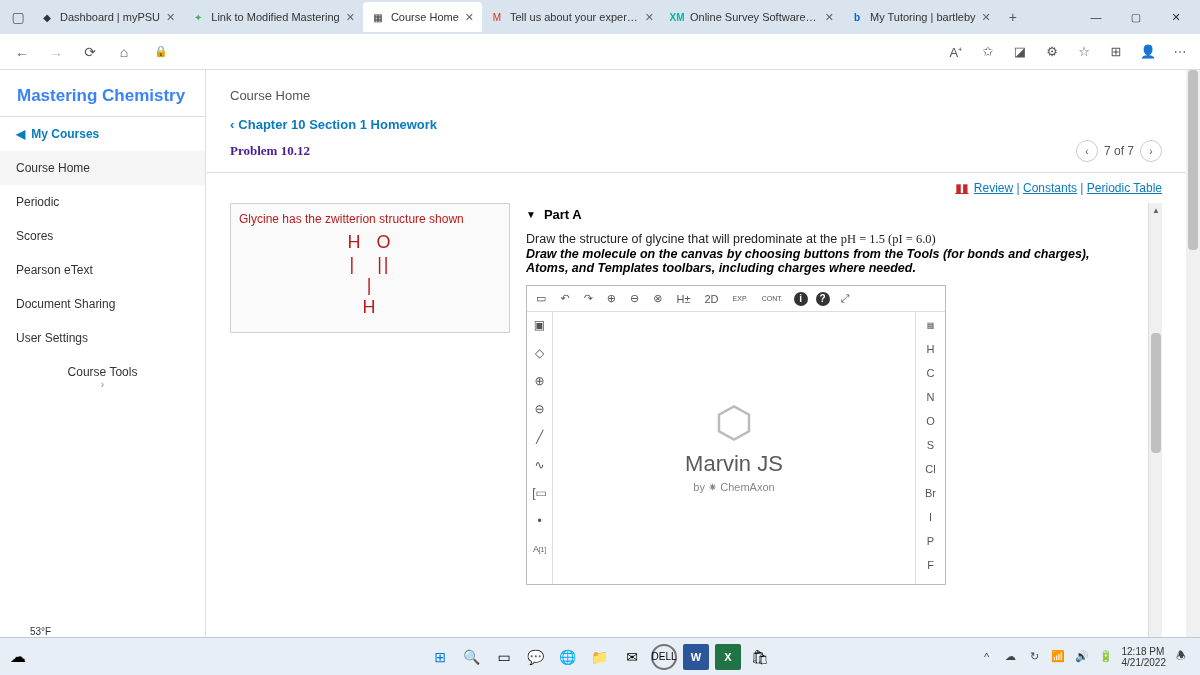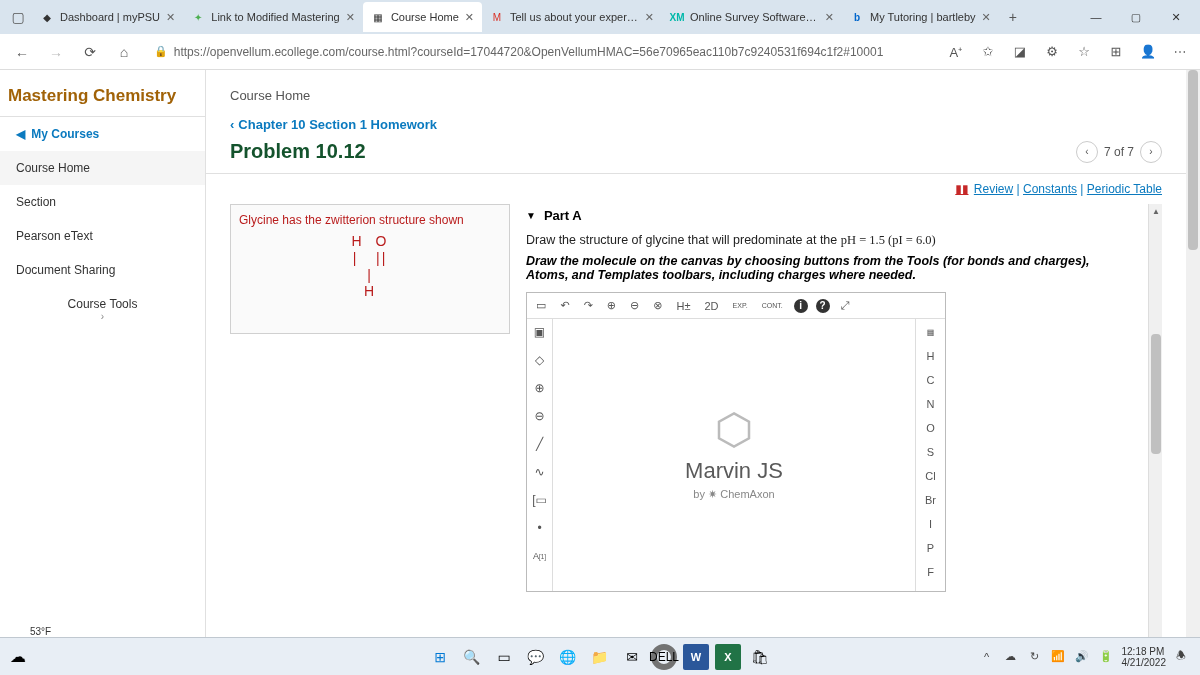--- a/index.html
+++ b/index.html
@@ -20,49 +20,49 @@
 .nav-btn { width: 28px; height: 28px; display: flex; align-items: center; justify-content: center; color: #555; cursor: pointer; font-size: 14px; }
 .nav-btn.disabled { color: #bbb; }
 .url-box { flex: 1; display: flex; align-items: center; height: 28px; padding: 0 10px; font-size: 12px; color: #666; }
 .url-box .lock { margin-right: 6px; font-size: 11px; }
 .addr-right { display: flex; gap: 8px; align-items: center; }
 .addr-icon { width: 24px; height: 24px; display: flex; align-items: center; justify-content: center; color: #555; cursor: pointer; font-size: 13px; }
 
 
 .page { flex: 1; display: flex; overflow: hidden; }
 .sidebar { width: 206px; border-right: 1px solid #e0e0e0; background: #fff; display: flex; flex-direction: column; }
-.brand { padding: 16px 8px 10px; font-size: 17px; font-weight: 600; color: #a16207; border-bottom: 1px solid #e0e0e0; }
+.brand { padding: 16px 17px 10px; font-size: 17px; font-weight: 600; color: #3b82f6; border-bottom: 1px solid #e0e0e0; }
 .side-item { padding: 10px 16px; font-size: 12px; color: #333; cursor: pointer; display: flex; align-items: center; }
 .side-item.back { color: #0b7abf; font-weight: 600; }
 .side-item.active { background: #f5f5f5; }
 .side-item.last { justify-content: space-between; flex-direction: column; }
 .chev { color: #888; font-size: 10px; }
 
 .main { flex: 1; display: flex; flex-direction: column; overflow: hidden; }
 .top-crumb { padding: 18px 24px 6px; font-size: 13px; color: #555; }
 .breadcrumb-row { display: flex; align-items: center; gap: 4px; color: #0b7abf; font-weight: 700; font-size: 13px; padding: 8px 24px 0; }
 .problem-row { display: flex; align-items: center; justify-content: space-between; padding: 8px 24px 10px; border-bottom: 1px solid #e0e0e0; }
-.problem-title { font-size: 20px; font-weight: 700; color: #14532d; }
+.problem-title { font-size: 13px; font-weight: 700; color: #4c1d95; font-family: Liberation Serif, serif; }
 .pager { display: flex; align-items: center; gap: 6px; font-size: 12px; color: #555; }
 .pager-btn { width: 22px; height: 22px; border: 1px solid #ccc; border-radius: 50%; display: flex; align-items: center; justify-content: center; cursor: pointer; font-size: 10px; }
 
 .links-row { text-align: right; padding: 8px 24px 0; font-size: 12px; color: #0b7abf; }
 .links-row span { text-decoration: underline; cursor: pointer; }
 .pause-icon { color: #c62828; margin-right: 2px; text-decoration: none; }
 
 .content-row { display: flex; padding: 8px 24px 0; gap: 16px; flex: 1; overflow: hidden; }
 .glycine-panel { width: 280px; border: 1px solid #d0d0d0; background: #fafafa; padding: 8px; font-size: 12px; color: #b91c1c; height: 130px; }
-.glycine-panel .formula { text-align: center; margin-top: 6px; font-family: 'Times New Roman', serif; font-size: 14px; line-height: 1.2; }
+.glycine-panel .formula { text-align: center; margin-top: 6px; font-family: 'Times New Roman', serif; font-size: 18px; line-height: 1.2; }
 .glycine-panel .formula .row1 { letter-spacing: 2px; }
 .glycine-panel .label { text-align: center; margin-top: 8px; font-size: 13px; }
 
 .part-col { flex: 1; display: flex; flex-direction: column; }
 .part-header { display: flex; align-items: center; gap: 8px; font-weight: 700; font-size: 13px; padding: 4px 0 10px; }
 .part-header .tri { font-size: 10px; }
-.instr { font-size: 12.5px; color: #222; margin-bottom: 6px; }
+.instr { font-size: 12.5px; color: #222; }
 .instr .ph { font-family: 'Times New Roman', serif; }
 .instr-bold { font-weight: 700; font-size: 12.5px; margin-bottom: 10px; font-style: italic; }
 
 .editor { border: 1px solid #bbb; width: 420px; height: 300px; display: flex; flex-direction: column; background: #fff; }
 .ed-top { height: 26px; border-bottom: 1px solid #ddd; display: flex; align-items: center; gap: 8px; padding: 0 6px; font-size: 11px; color: #555; }
 .ed-top .tb { cursor: pointer; padding: 0 3px; }
 .ed-top .tb.q { font-weight: 700; color: #fff; background: #333; border-radius: 50%; width: 14px; height: 14px; display: inline-flex; align-items: center; justify-content: center; font-size: 10px; }
 .ed-body { flex: 1; display: flex; }
 .ed-left { width: 26px; border-right: 1px solid #ddd; display: flex; flex-direction: column; align-items: center; padding-top: 4px; gap: 10px; }
 .ed-left .tool { width: 18px; height: 18px; display: flex; align-items: center; justify-content: center; font-size: 12px; color: #555; cursor: pointer; }
@@ -135,21 +135,20 @@
   </div>
 </div>
 
 <div class="addr-bar">
   <div class="nav-btn">←</div>
   <div class="nav-btn disabled">→</div>
   <div class="nav-btn">⟳</div>
   <div class="nav-btn">⌂</div>
   <div class="url-box">
     <span class="lock">🔒</span>
-    <span>https://openvellum.ecollege.com/course.html?courseId=17044720&amp;OpenVellumHMAC=56e70965eac110b7c9240531f694c1f2#10001</span>
   </div>
   <div class="addr-right">
     <div class="addr-icon">A⁺</div>
     <div class="addr-icon">✩</div>
     <div class="addr-icon">◪</div>
     <div class="addr-icon">⚙</div>
     <div class="addr-icon">☆</div>
     <div class="addr-icon">⊞</div>
     <div class="addr-icon">👤</div>
     <div class="addr-icon">⋯</div>
@@ -157,23 +156,25 @@
 </div>
 
 <div class="page">
   <div class="sidebar">
     <div class="brand">Mastering Chemistry</div>
     <div class="side-item back">
       <span style="margin-right:6px">◀</span>
       <span>My Courses</span>
     </div>
     <div class="side-item active">Course Home</div>
-    <div class="side-item">Section</div>
+    <div class="side-item">Periodic</div>
+    <div class="side-item">Scores</div>
     <div class="side-item">Pearson eText</div>
     <div class="side-item">Document Sharing</div>
+    <div class="side-item">User Settings</div>
     <div class="side-item last">
       <span>Course Tools</span>
       <span class="chev">›</span>
     </div>
   </div>
 
   <div class="main">
     <div class="top-crumb">Course Home</div>
     <div class="breadcrumb-row">
       <span>‹</span>
@@ -285,21 +286,21 @@
     <span>Cloudy</span>
   </div>
   <div class="task-center">
     <div class="task-icon" style="color:#0078d4">⊞</div>
     <div class="task-icon">🔍</div>
     <div class="task-icon">▭</div>
     <div class="task-icon">💬</div>
     <div class="task-icon">🌐</div>
     <div class="task-icon">📁</div>
     <div class="task-icon">✉</div>
-    <div class="task-icon" style="font-size:12px;border:6px solid #737373;border-radius:50%">DELL</div>
+    <div class="task-icon" style="font-size:10px;border:2px solid #737373;border-radius:50%">DELL</div>
     <div class="task-icon" style="background:#2b579a;color:#fff;font-size:11px;font-weight:700;border-radius:2px">W</div>
     <div class="task-icon" style="background:#217346;color:#fff;font-size:11px;font-weight:700;border-radius:2px">X</div>
     <div class="task-icon">🛍</div>
   </div>
   <div class="task-right">
     <div class="tray-icon">^</div>
     <div class="tray-icon">☁</div>
     <div class="tray-icon">↻</div>
     <div class="tray-icon">📶</div>
     <div class="tray-icon">🔊</div>

